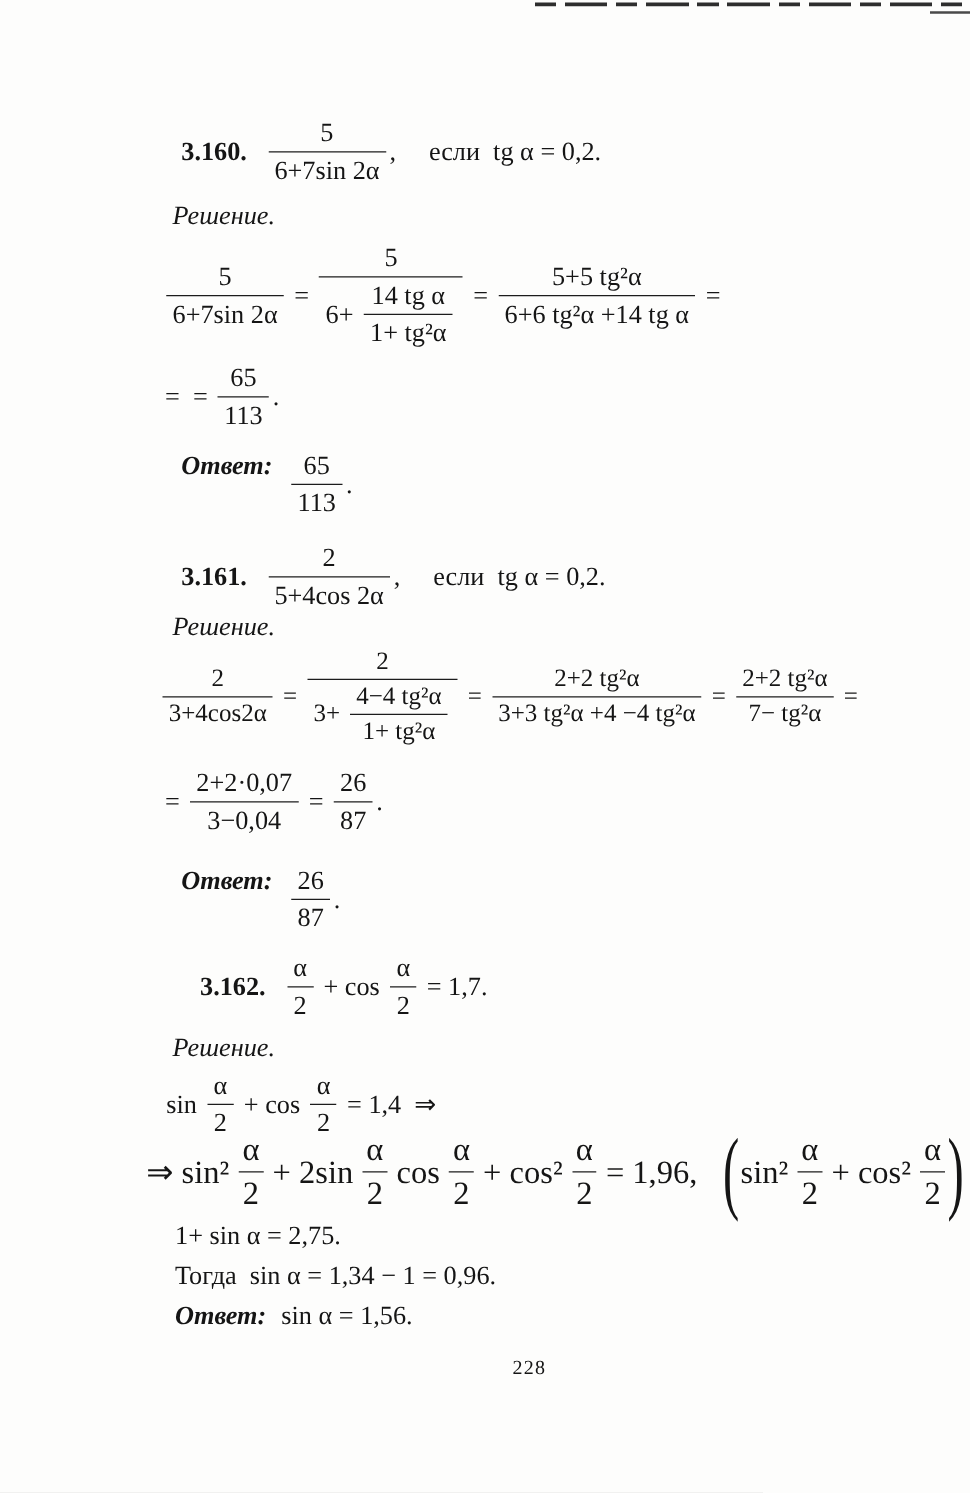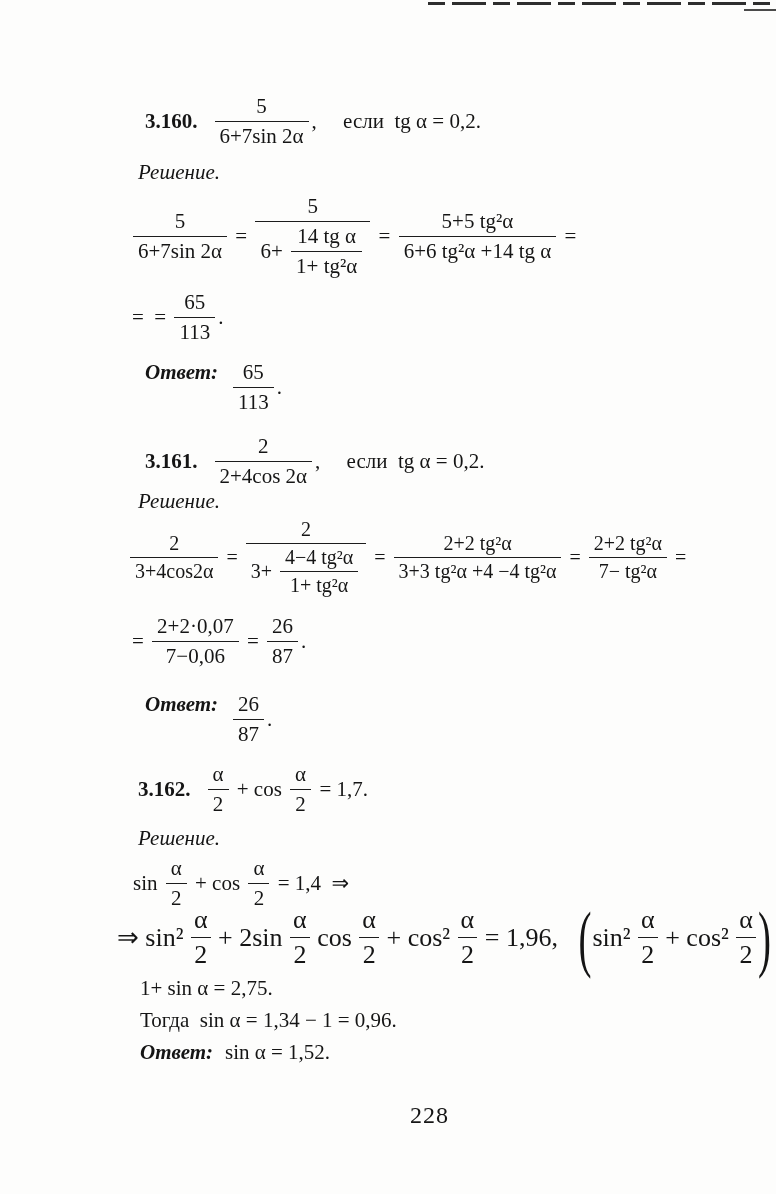--- a/index.html
+++ b/index.html
@@ -14,40 +14,40 @@
     color:#151515;
   }
   .blk{position:absolute;}
   .math{display:inline-flex;align-items:center;white-space:pre;}
   .eq{display:flex;align-items:center;white-space:pre;}
   .phead{display:flex;align-items:center;gap:14px;}
   .pnum{font-weight:700;}
   .sol{font-style:italic;}
   .answer{display:flex;align-items:flex-start;gap:12px;}
   .anslabel{font-weight:700;font-style:italic;}
-  .pageno{font-size:24px;letter-spacing:1px;margin-top:16px;}
+  .pageno{font-size:16px;letter-spacing:1px;}
 
   .frac{display:inline-flex;flex-direction:column;align-items:stretch;margin:0 3px;vertical-align:middle;}
   .frac .num{display:inline-flex;align-items:center;justify-content:center;white-space:pre;padding:0 5px 2px;border-bottom:1.5px solid #1c1c1c;}
   .frac .den{display:inline-flex;align-items:center;justify-content:center;white-space:pre;padding:2px 5px 0;}
 
   .pgroup{display:inline-flex;align-items:center;}
   .pg{display:inline-block;font-size:1.5em;line-height:1;transform:scaleY(1.9);padding:0 1px;}
 
   .b1{left:145px;top:94px;}
   .b2{left:138px;top:160px;}
   .b3{left:130px;top:194px;}
   .b4{left:132px;top:290px;}
   .b5{left:145px;top:360px;}
   .b6{left:145px;top:434px;}
   .b7{left:138px;top:489px;}
   .b8{left:127px;top:518px;font-size:20px;}
   .b9{left:132px;top:614px;}
   .b10{left:145px;top:692px;}
-  .b11{left:138px;top:762px;}
+  .b11{left:160px;top:762px;}
   .b12{left:138px;top:826px;}
   .b13{left:133px;top:856px;}
   .b14{left:117px;top:905px;font-size:26px;}
   .b14 .frac{margin:0 1px;}
   .b14 .frac .num{padding:0 3px 2px;}
   .b14 .frac .den{padding:2px 3px 0;}
   .b15{left:140px;top:976px;}
   .b16{left:140px;top:1008px;}
   .b17{left:140px;top:1040px;}
   .b18{left:410px;top:1086px;}
@@ -71,38 +71,38 @@
   <div class="blk b2 sol">Решение.</div>
   <div class="blk b3 eq"><span class="frac"><span class="num"><span>5</span></span><span class="den"><span>6+7sin 2α</span></span></span><span> = </span><span class="frac"><span class="num"><span>5</span></span><span class="den"><span>6+ </span><span class="frac"><span class="num"><span>14 tg α</span></span><span class="den"><span>1+ tg²α</span></span></span></span></span><span> = </span><span class="frac"><span class="num"><span>5+5 tg²α</span></span><span class="den"><span>6+6 tg²α +14 tg α</span></span></span><span> =</span></div>
   <div class="blk b4 eq"><span>= </span><span> = </span><span class="frac"><span class="num"><span>65</span></span><span class="den"><span>113</span></span></span><span>.</span></div>
   <div class="blk b5 answer">
     <i class="anslabel">Ответ:</i>
     <span class="math"><span class="frac"><span class="num"><span>65</span></span><span class="den"><span>113</span></span></span><span>.</span></span>
   </div>
 
   <div class="blk b6 phead">
     <b class="pnum">3.161.</b>
-    <span class="math"><span class="frac"><span class="num"><span>2</span></span><span class="den"><span>2+4cos 2α</span></span></span><span>,     если  tg α = 0,2.</span></span>
+    <span class="math"><span class="frac"><span class="num"><span>2</span></span><span class="den"><span>5+4cos 2α</span></span></span><span>,     если  tg α = 0,2.</span></span>
   </div>
   <div class="blk b7 sol">Решение.</div>
   <div class="blk b8 eq"><span class="frac"><span class="num"><span>2</span></span><span class="den"><span>3+4cos2α</span></span></span><span> = </span><span class="frac"><span class="num"><span>2</span></span><span class="den"><span>3+ </span><span class="frac"><span class="num"><span>4−4 tg²α</span></span><span class="den"><span>1+ tg²α</span></span></span></span></span><span> = </span><span class="frac"><span class="num"><span>2+2 tg²α</span></span><span class="den"><span>3+3 tg²α +4 −4 tg²α</span></span></span><span> = </span><span class="frac"><span class="num"><span>2+2 tg²α</span></span><span class="den"><span>7− tg²α</span></span></span><span> =</span></div>
-  <div class="blk b9 eq"><span>= </span><span class="frac"><span class="num"><span>2+2·0,07</span></span><span class="den"><span>7−0,06</span></span></span><span> = </span><span class="frac"><span class="num"><span>26</span></span><span class="den"><span>87</span></span></span><span>.</span></div>
+  <div class="blk b9 eq"><span>= </span><span class="frac"><span class="num"><span>2+2·0,07</span></span><span class="den"><span>3−0,04</span></span></span><span> = </span><span class="frac"><span class="num"><span>26</span></span><span class="den"><span>87</span></span></span><span>.</span></div>
   <div class="blk b10 answer">
     <i class="anslabel">Ответ:</i>
     <span class="math"><span class="frac"><span class="num"><span>26</span></span><span class="den"><span>87</span></span></span><span>.</span></span>
   </div>
 
   <div class="blk b11 phead">
     <b class="pnum">3.162.</b>
     <span class="math"><span class="frac"><span class="num"><span>α</span></span><span class="den"><span>2</span></span></span><span> + cos </span><span class="frac"><span class="num"><span>α</span></span><span class="den"><span>2</span></span></span><span> = 1,7.</span></span>
   </div>
   <div class="blk b12 sol">Решение.</div>
   <div class="blk b13 eq"><span>sin </span><span class="frac"><span class="num"><span>α</span></span><span class="den"><span>2</span></span></span><span> + cos </span><span class="frac"><span class="num"><span>α</span></span><span class="den"><span>2</span></span></span><span> = 1,4  ⇒</span></div>
   <div class="blk b14 eq"><span>⇒ sin² </span><span class="frac"><span class="num"><span>α</span></span><span class="den"><span>2</span></span></span><span> + 2sin </span><span class="frac"><span class="num"><span>α</span></span><span class="den"><span>2</span></span></span><span> cos </span><span class="frac"><span class="num"><span>α</span></span><span class="den"><span>2</span></span></span><span> + cos² </span><span class="frac"><span class="num"><span>α</span></span><span class="den"><span>2</span></span></span><span> = 1,96,   </span><span class="pgroup"><span class="pg">(</span><span>sin² </span><span class="frac"><span class="num"><span>α</span></span><span class="den"><span>2</span></span></span><span> + cos² </span><span class="frac"><span class="num"><span>α</span></span><span class="den"><span>2</span></span></span><span class="pg">)</span></span><span> + sin α = 1,96,</span></div>
   <div class="blk b15 eq"><span>1+ sin α = 2,75.</span></div>
   <div class="blk b16 eq"><span>Тогда  sin α = 1,34 − 1 = 0,96.</span></div>
   <div class="blk b17 answer">
     <i class="anslabel">Ответ:</i>
-    <span class="math"><span>sin α = 1,52.</span></span>
+    <span class="math"><span>sin α = 1,56.</span></span>
   </div>
 
   <div class="blk b18 pageno">228</div>
 </div>
 
 </body></html>

